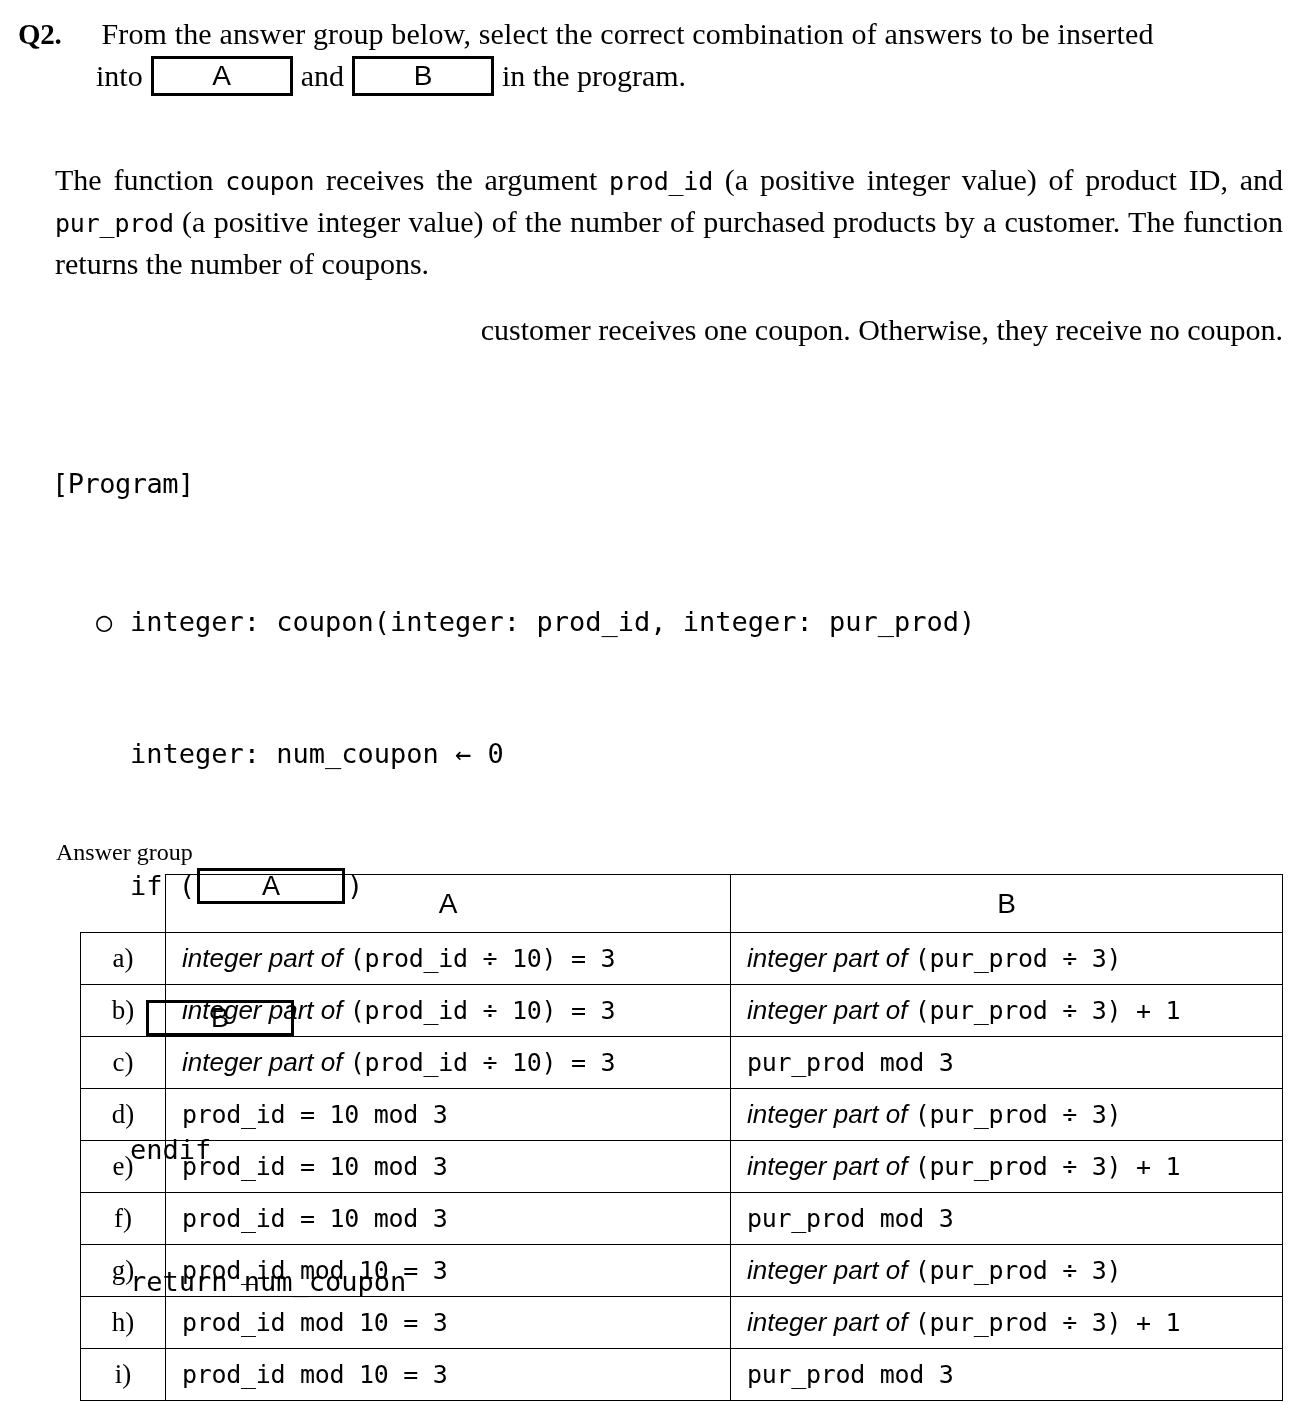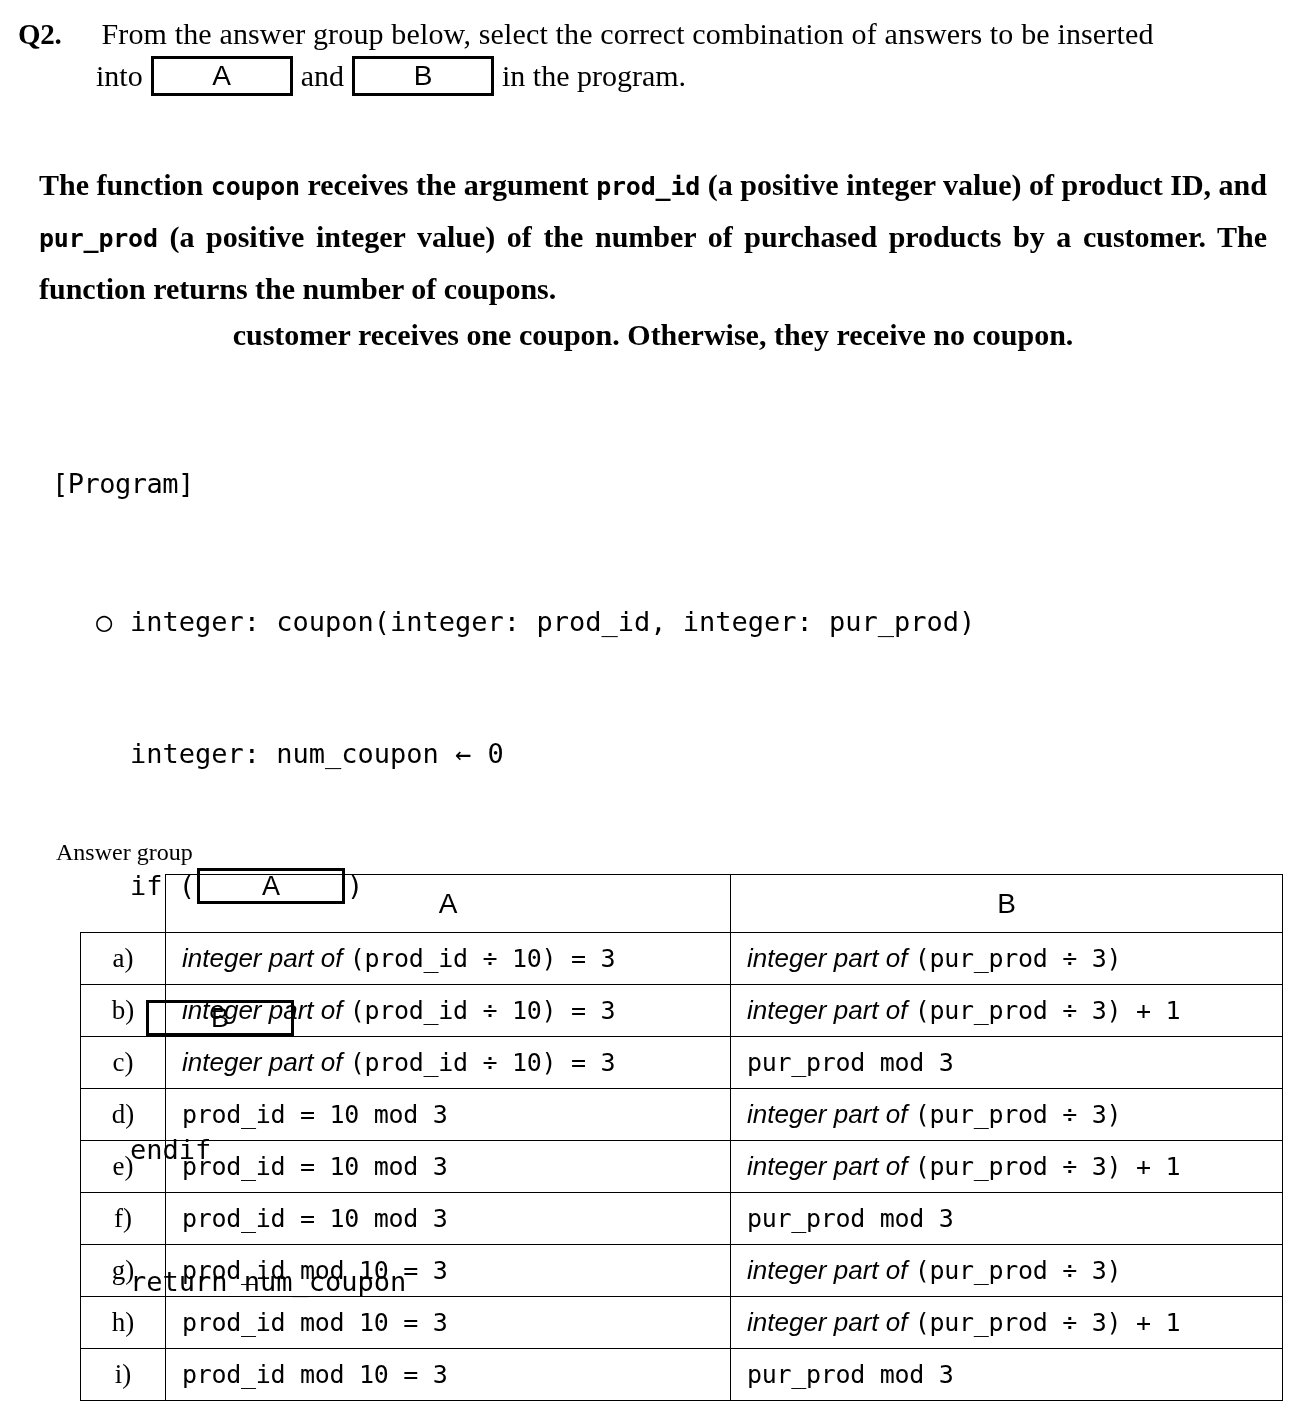--- a/index.html
+++ b/index.html
@@ -71,31 +71,30 @@
   .blankbox.head {
     width: 142px;
     height: 40px;
     line-height: 34px;
     margin: 0 8px;
   }
 
   
   .para {
     position: absolute;
-    left: 39px;
+    left: 55px;
     width: 1228px;
     font-size: 30px;
-    line-height: 50px;
+    line-height: 40px;
     text-align: justify;
     text-justify: inter-word;
-    font-weight: bold;
   }
   .para.p1 { top: 160px; }
   .para.p2 { top: 310px; }
-  .para.p2 .l2 { text-align: center; }
+  .para.p2 .l2 { text-align: right; }
   code, .mono {
     font-family: "DejaVu Sans Mono", "Liberation Mono", monospace;
     font-size: 25px;
     letter-spacing: -0.2px;
   }
 
   
   .prog-label {
     position: absolute;
     left: 52px;

